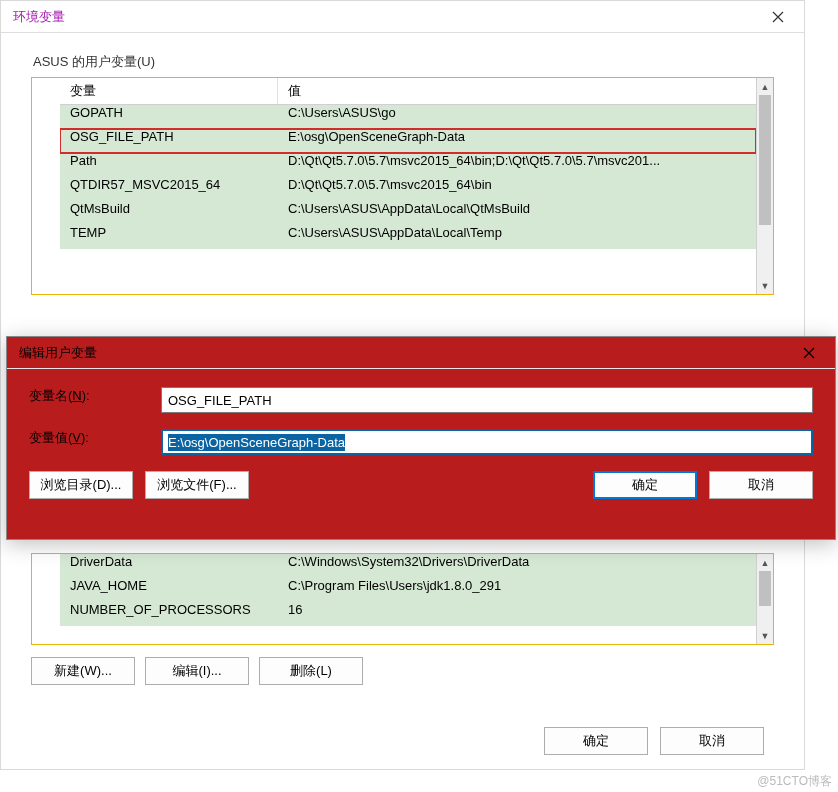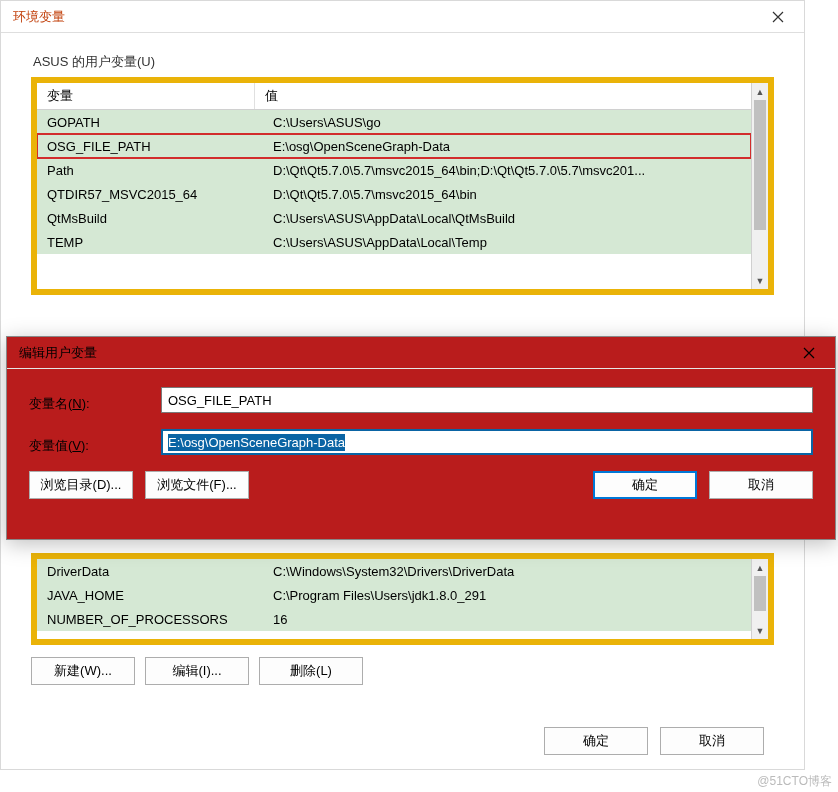--- a/index.html
+++ b/index.html
@@ -23,43 +23,44 @@
     background: #fff;
     border: 1px solid #d9d9d9;
   }
   .parent-titlebar {
     height: 32px;
     display: flex;
     align-items: center;
     justify-content: space-between;
     padding: 0 4px 0 12px;
     border-bottom: 1px solid #dedede;
-    color: #c2410c;
+    color: #a21caf;
   }
   .close-x {
     width: 44px; height: 30px;
     display: flex; align-items:center; justify-content:center;
     font-size: 15px;
     color: #333;
   }
 
   .parent-body {
     padding: 20px 30px 0 30px;
   }
 
   .groupbox-label {
     margin: 0 0 6px 2px;
     color: #333;
   }
 
   .table-wrap {
-    border: 6px solid #eab308;
+    border: 1px solid #eab308;
     position: relative;
     height: 218px;
     display: flex;
+    padding-left: 28px;
   }
   .table-wrap.lower {
     height: 92px;
   }
   .tbl {
     flex: 1 1 auto;
     overflow: hidden;
   }
   .thead {
     display: flex;
@@ -73,22 +74,20 @@
   }
   .th:last-child { border-right: none; }
   .col-var { width: 218px; flex: 0 0 218px; }
   .col-val { flex: 1 1 auto; }
 
   .tbody { }
   .trow {
     display: flex;
     background: #d5e8d4;
     height: 24px;
-    align-items: center;
-    gap: 8px;
   }
   .td {
     padding: 0 10px;
     white-space: nowrap;
     overflow: hidden;
     text-overflow: ellipsis;
   }
   .trow.highlight {
     outline: 2px solid #d22c2c;
     outline-offset: -1px;
@@ -164,21 +163,21 @@
     padding: 0 4px 0 12px;
     border-bottom: 1px solid #e6e6e6;
     color: #000;
   }
 
   .edit-body {
     padding: 18px 22px 0 22px;
   }
   .form-row {
     display: flex;
-    align-items: flex-end;
+    align-items: flex-start;
     margin-bottom: 16px;
   }
   .form-label {
     width: 132px;
     color: #000;
   }
   .form-label u { text-decoration: underline; }
   .form-input {
     flex: 1;
     height: 26px;

